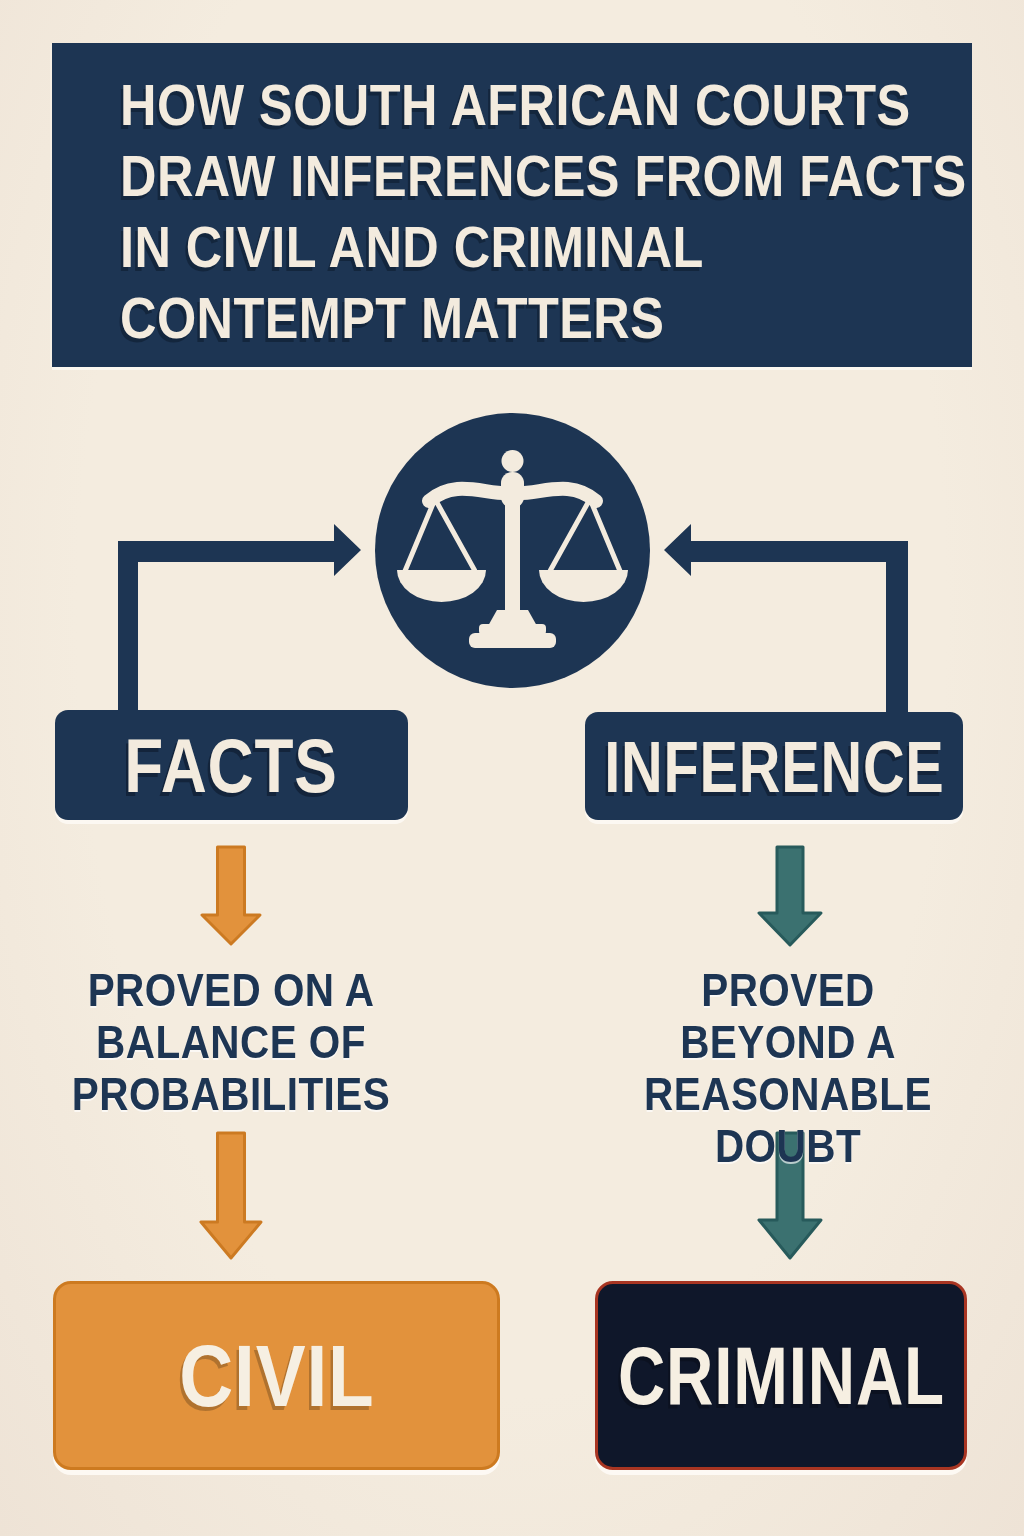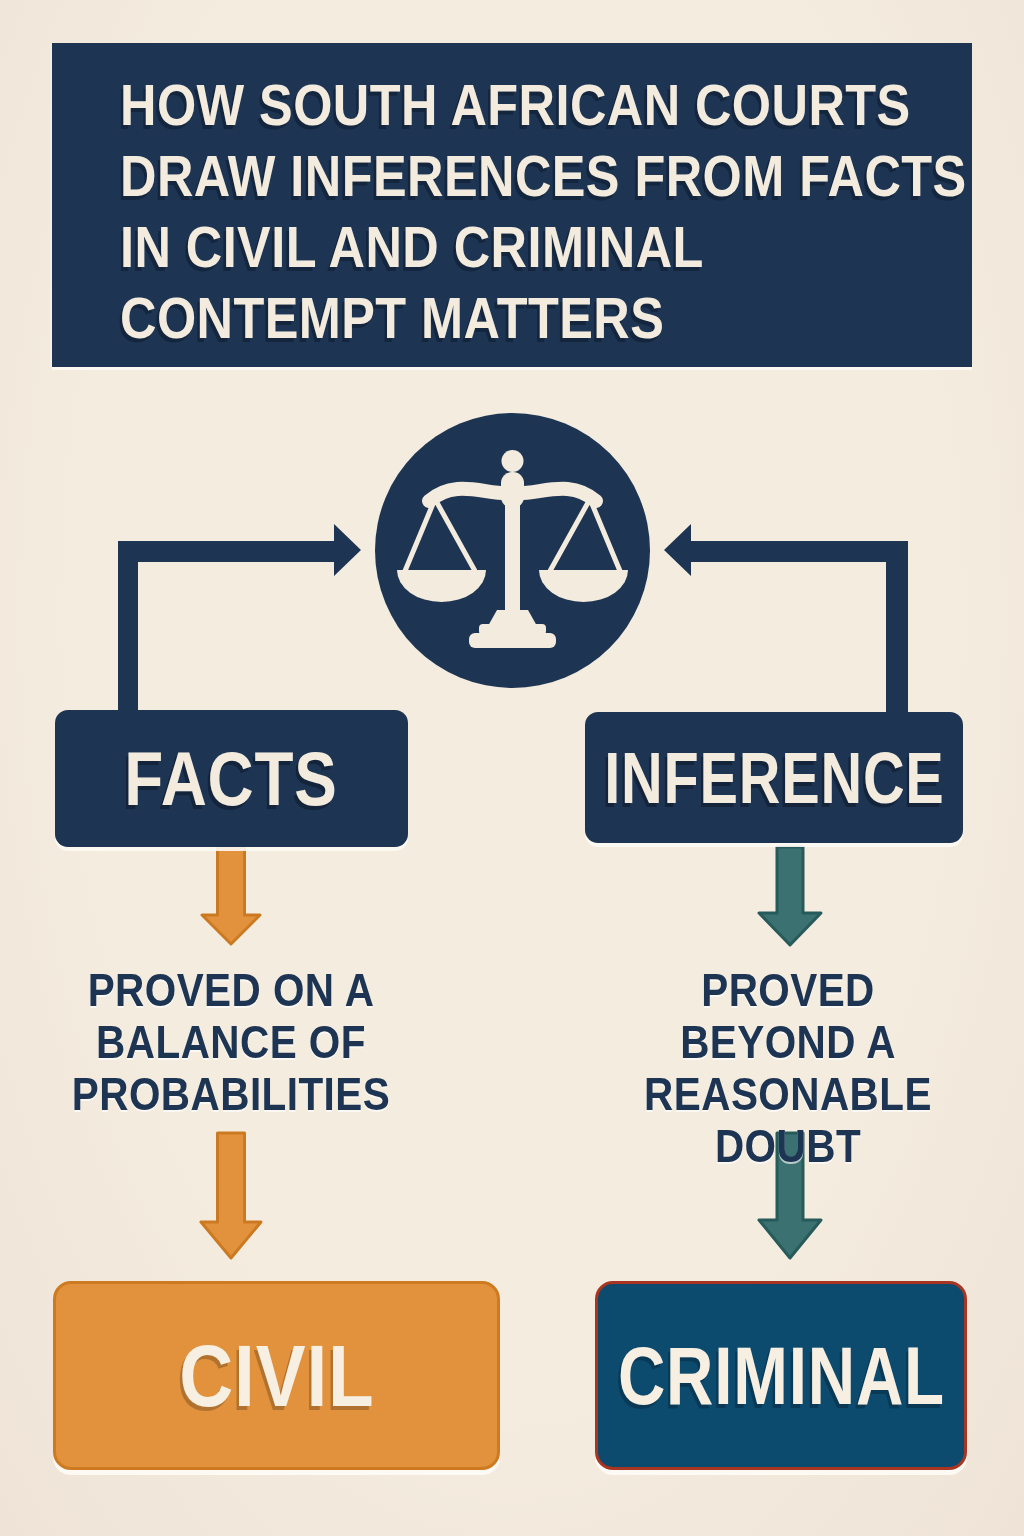--- a/index.html
+++ b/index.html
@@ -29,23 +29,23 @@
     background:#1d3553; border-radius:13px;
     display:flex; align-items:center; justify-content:center;
     box-shadow:0 4px 0 rgba(253,250,244,.9);
     z-index:2;
   }
   .node-label{
     font-weight:700; color:#f3ebde; letter-spacing:1px;
     text-shadow:-3px 4px 0 rgba(9,20,36,.5);
     white-space:nowrap;
   }
-  .facts-box{left:55px; top:710px; width:353px; height:137px;}
+  .facts-box{left:55px; top:710px; width:353px; height:110px;}
   .facts-box .node-label{font-size:76px; transform:scaleX(.84);}
-  .inference-box{left:585px; top:712px; width:378px; height:131px;}
+  .inference-box{left:585px; top:712px; width:378px; height:108px;}
   .inference-box .node-label{font-size:73px; transform:scaleX(.79);}
   
   .standard{
     width:400px; text-align:center;
     font-size:46px; line-height:52px; font-weight:700;
     color:#1d3553; letter-spacing:.5px;
     transform:scaleX(.88); transform-origin:center top;
     text-shadow:0 2px 0 rgba(255,255,255,.65);
     z-index:2;
   }
@@ -57,21 +57,21 @@
     display:flex; align-items:center; justify-content:center;
     z-index:2;
   }
   .civil-box{
     left:53px; top:1281px; width:447px; height:189px;
     background:#e2923c; border:3px solid #cd7a20; box-sizing:border-box;
     box-shadow:0 5px 0 rgba(253,250,244,.95);
   }
   .criminal-box{
     left:595px; top:1281px; width:372px; height:189px;
-    background:#0c4a6e; border:3px solid #a83522; box-sizing:border-box;
+    background:#0f172a; border:3px solid #a83522; box-sizing:border-box;
     box-shadow:0 5px 0 rgba(253,250,244,.95);
   }
   .outcome .node-label{
     color:#f6efe2; text-shadow:-3px 4px 0 rgba(0,0,0,.22);
   }
   .civil-box .node-label{font-size:88px; transform:scaleX(.85);}
   .criminal-box .node-label{font-size:82px; transform:scaleX(.8);}
   
   .flow-layer{left:0; top:0; z-index:1; pointer-events:none;}
   .scales-badge{left:375px; top:413px; z-index:2;}

